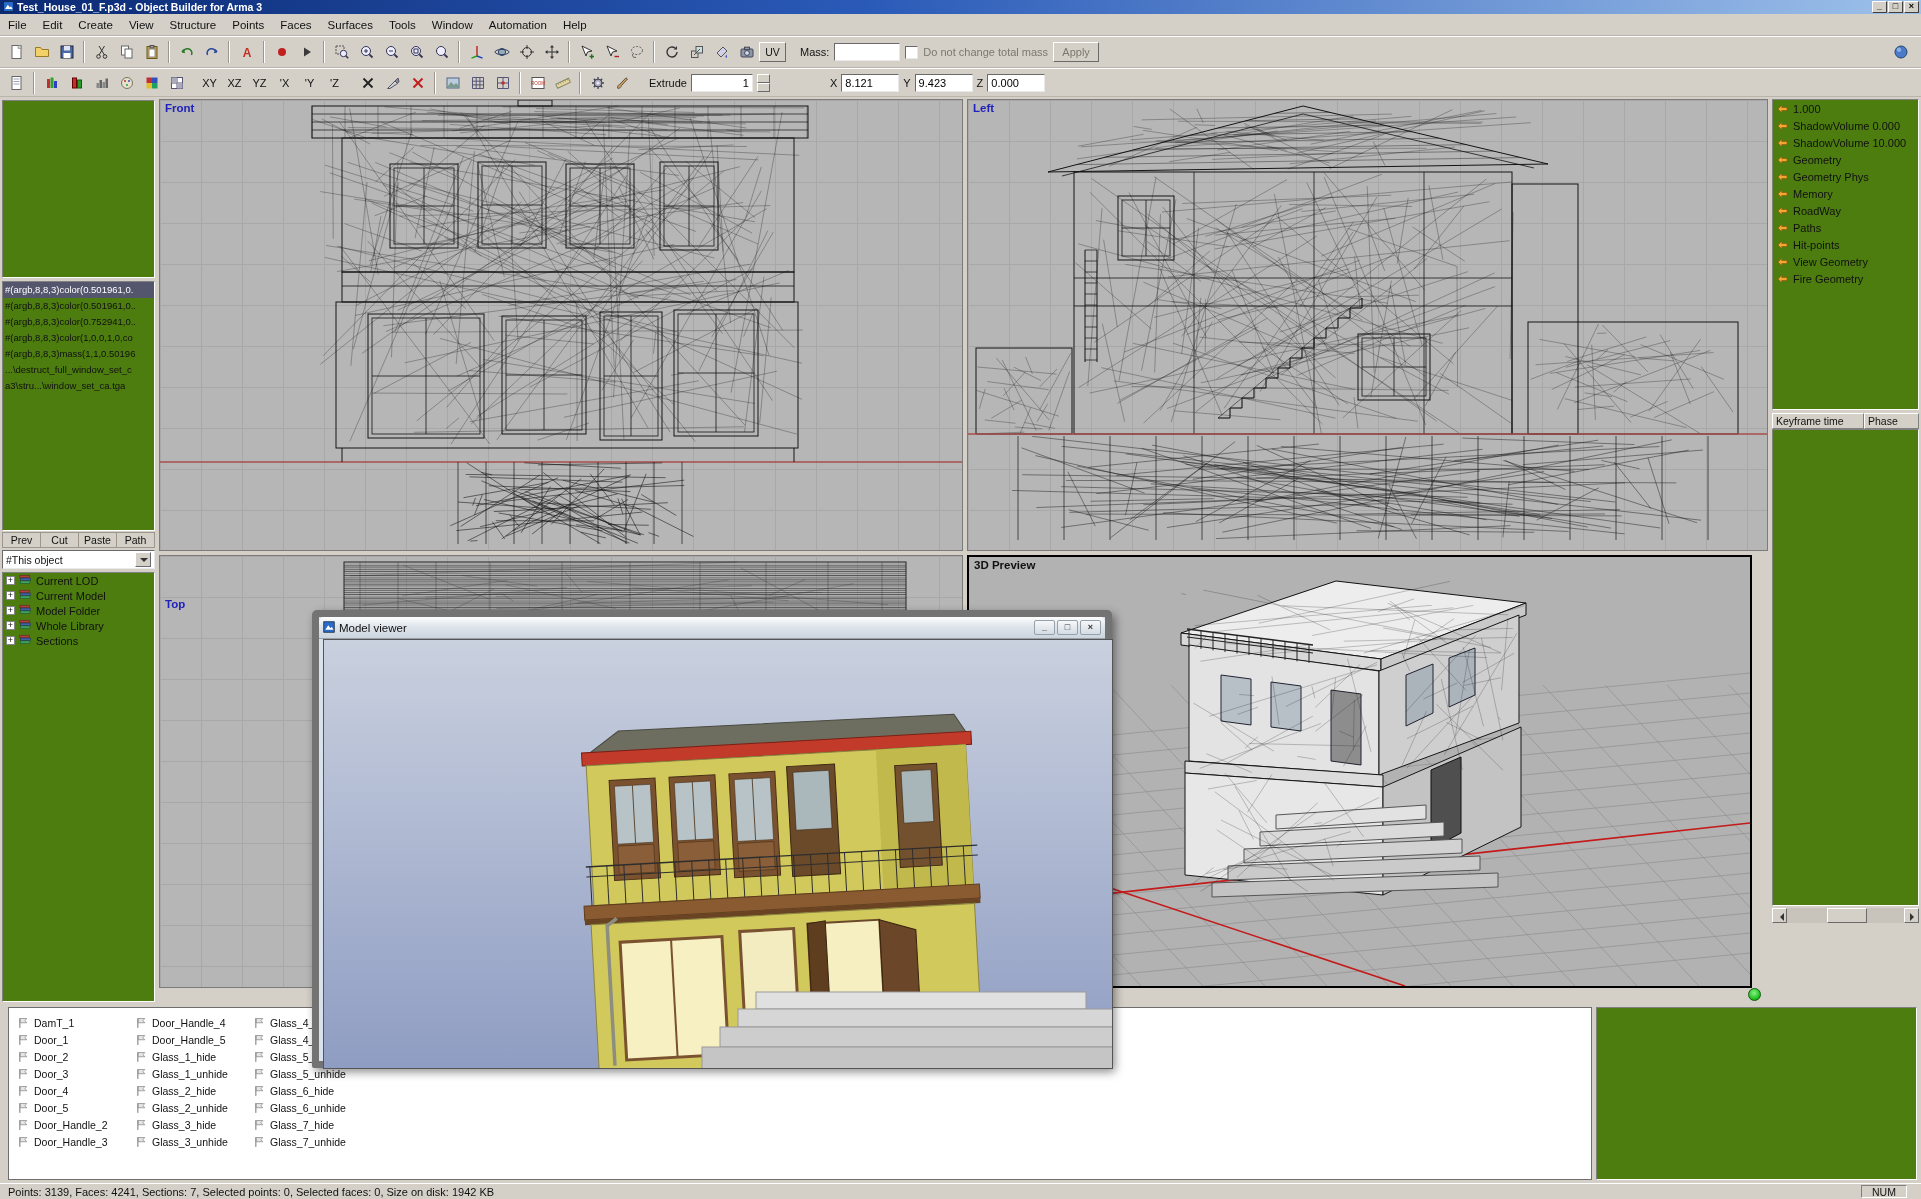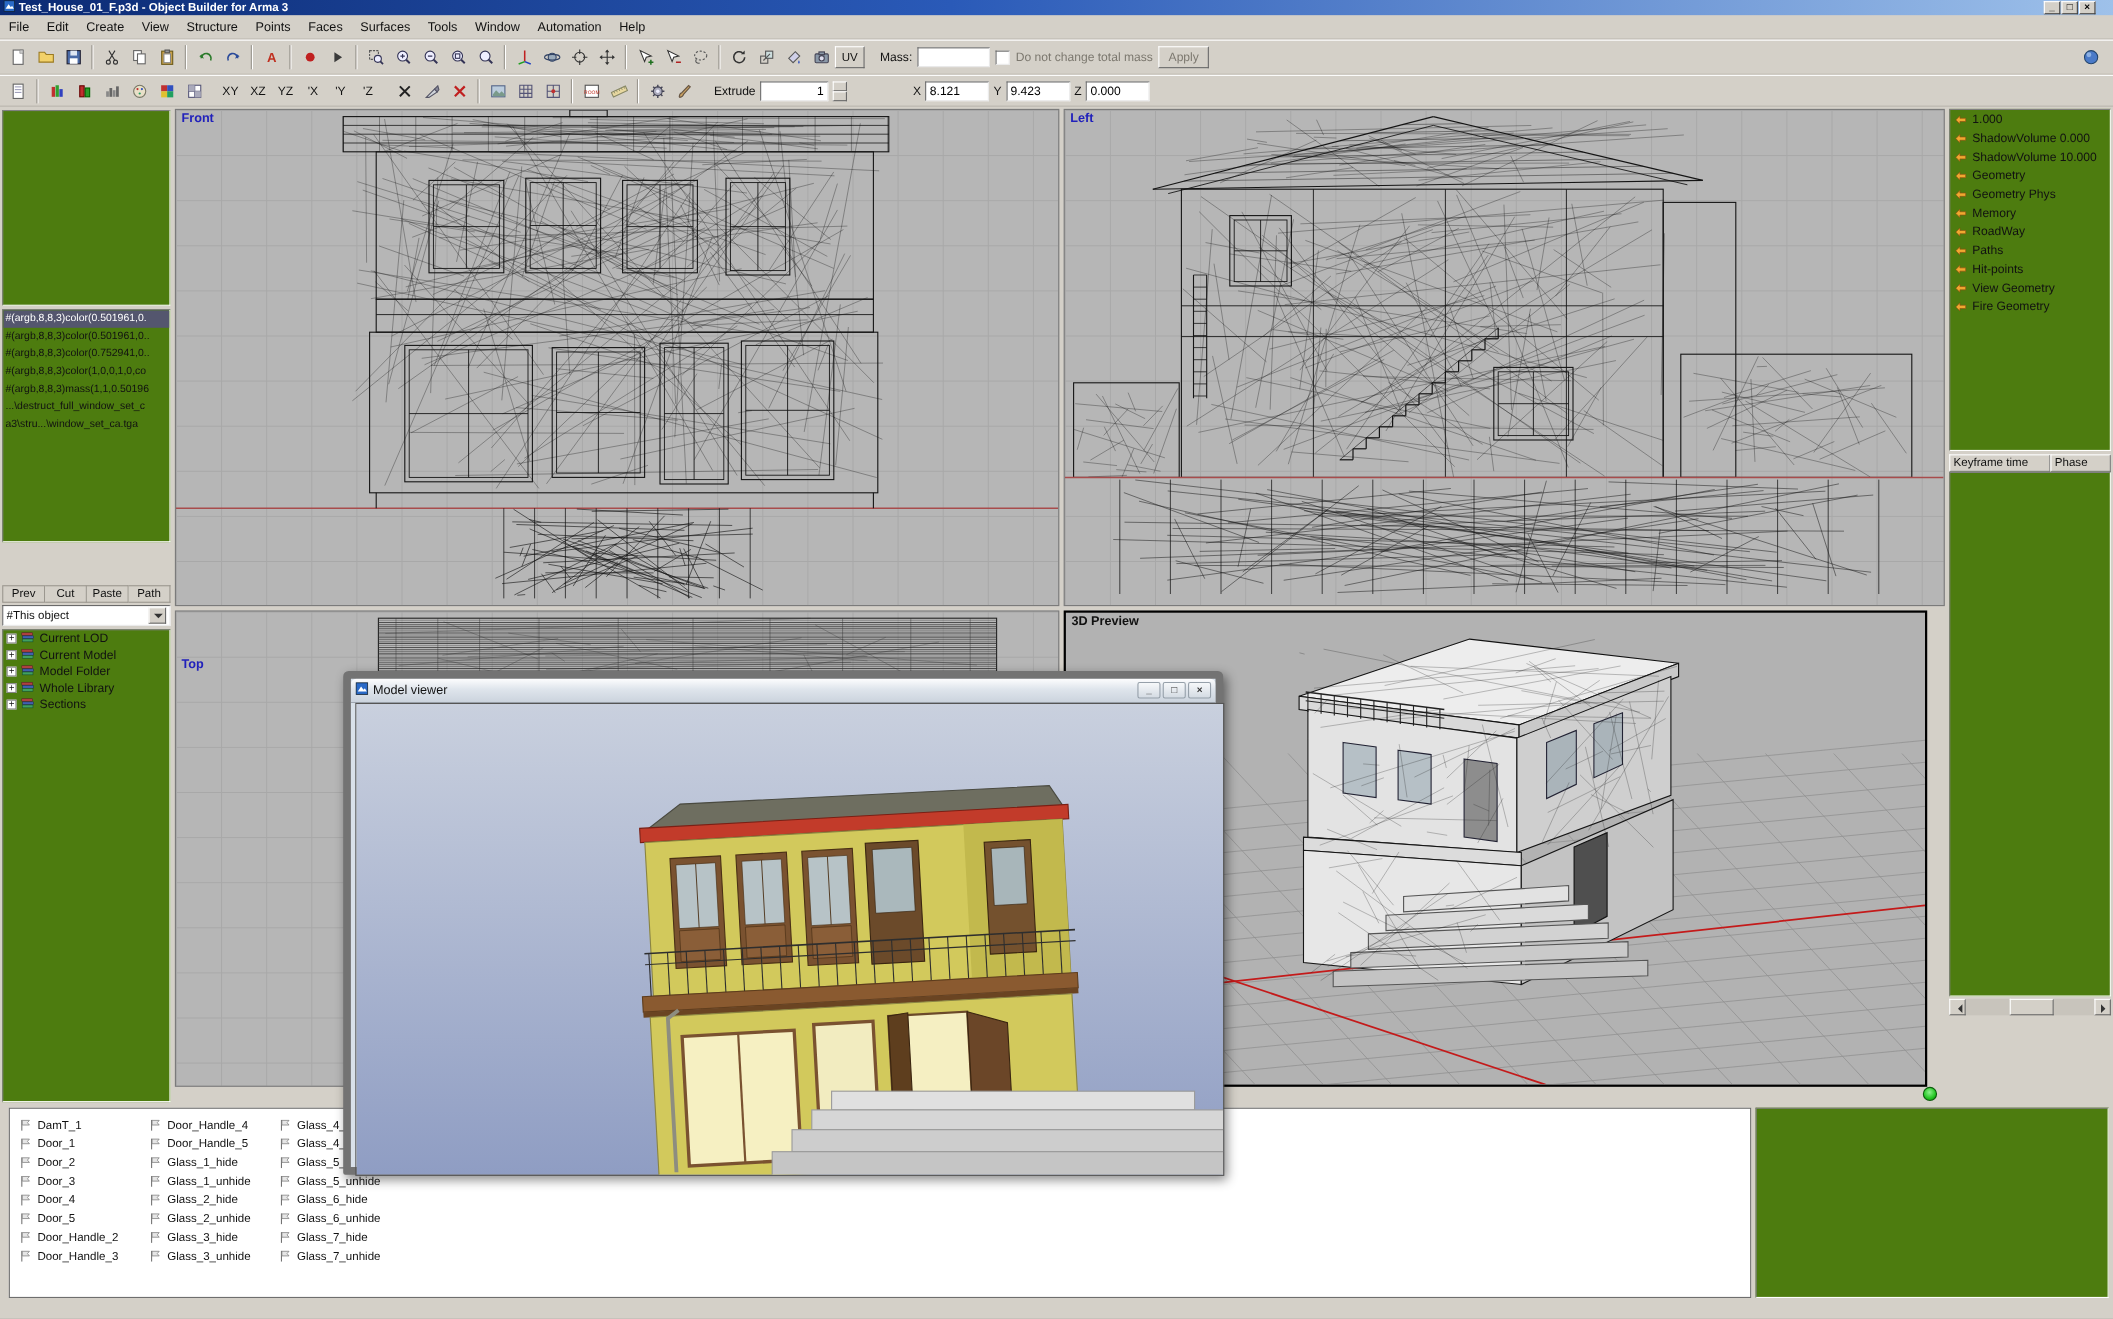--- a/index.html
+++ b/index.html
@@ -2,21 +2,21 @@
 <html><head>
 <meta charset="utf-8">
 <style>
   *{margin:0;padding:0;box-sizing:border-box;user-select:none}
   html,body{background:#555}
   #app{position:relative;width:1921px;height:1199px;background:#d4d0c8;overflow:hidden;
        font-family:"Liberation Sans",sans-serif;font-size:11px;color:#111}
   .abs{position:absolute}
   
   #titlebar{left:0;top:0;width:1921px;height:14px;display:flex;align-items:center;gap:3px;
-    padding:0 16px 0 3px;background:linear-gradient(90deg,#0b2a73,#2a5ab8 45%,#9ec1ea);color:#fff;
+    padding:0 2px 0 3px;background:linear-gradient(90deg,#0b2a73,#2a5ab8 45%,#9ec1ea);color:#fff;
     font-size:10.5px;font-weight:bold}
   #title-text{white-space:nowrap}
   #win-controls{margin-left:auto;display:flex}
   .win-btn{width:15px;height:12px;background:#d4d0c8;border:1px solid;border-color:#fff #404040 #404040 #fff;
     color:#000;font-size:9px;line-height:9px;text-align:center;margin-left:1px;font-weight:bold}
   
   #menubar{left:0;top:14px;width:1921px;height:22px;display:flex;align-items:center;background:#d4d0c8;
     border-bottom:1px solid #b9b5ad}
   .menu-item{padding:4px 8px;font-size:11.5px}
   
@@ -44,21 +44,21 @@
   #ext-cluster input{width:62px;text-align:right}
   .spin{display:inline-flex;flex-direction:column;width:13px;height:18px}
   .spin>span{flex:1;background:#d4d0c8;border:1px solid;border-color:#fff #6a6a6a #6a6a6a #fff;position:relative}
   .spin>span::after{content:'';position:absolute;left:2px;border:3px solid transparent}
   .spin-up::after{top:1px;border-bottom-color:#333}
   .spin-dn::after{top:3px;border-top-color:#333}
   #coord-cluster{display:flex;align-items:center;gap:4px;margin-left:60px}
   #coord-cluster input{width:58px}
   
   #tex-preview{left:2px;top:100px;width:153px;height:178px}
-  #tex-list{left:2px;top:281px;width:153px;height:212px;overflow:hidden}
+  #tex-list{left:2px;top:281px;width:153px;height:250px;overflow:hidden}
   .tex-row{height:16px;line-height:16px;font-size:9.5px;white-space:nowrap;overflow:hidden;padding:0 2px;color:#111}
   .tex-row.sel{background:#54566e;color:#fff}
   #tex-tabs{left:2px;top:532px;width:153px;height:16px;display:flex}
   .tex-tab{flex:1;text-align:center;font-size:10.5px;height:16px;line-height:15px;background:#d4d0c8;
     border:1px solid #9b978f;border-left:none}
   .tex-tab:first-child{border-left:1px solid #9b978f}
   #sel-dropdown{left:2px;top:550px;width:153px;height:19px;display:flex;align-items:center}
   #sel-dropdown .lbl{flex:1;font-size:10.5px;white-space:nowrap;overflow:hidden}
   .dd-arrow{width:16px;height:15px;position:relative}
   .dd-arrow::after{content:'';position:absolute;left:4px;top:5px;border:4px solid transparent;border-top-color:#333}
@@ -1684,20 +1684,24 @@
           </div><div class="sel-row">
             <span class="sel-ic"><svg width="13" height="14" viewBox="0 0 16 16">
                 <path d="M3.5 2v12" stroke="#555"></path>
                 <path d="M4 2.5h8l-2.2 2.6 2.2 2.6H4z" fill="#e6e6e6" stroke="#777" stroke-width=".8"></path>
               </svg></span>
             <span class="sel-lbl">Glass_7_unhide</span>
           </div></div></div>
   </div>
   <div class="abs sunken" id="bottom-right-box"></div>
 
+  <div class="abs" id="statusbar">
+    <span>Points: 3139, Faces: 4241, Sections: 7, Selected points: 0, Selected faces: 0, Size on disk: 1942 KB</span>
+    <span id="num-cell">NUM</span>
+  </div>
 
   <div class="abs" id="mv-window">
     <div id="mv-titlebar">
       <span id="mv-appicon"><svg width="12" height="12" viewBox="0 0 16 16">
             <rect x="1" y="1" width="14" height="14" fill="#2a6ac8" stroke="#123"></rect>
             <path d="M3 11.5l4-6 3 4 1.6-1.8 2.4 3.8z" fill="#fff"></path>
           </svg></span>
       <span>Model viewer</span>
       <span id="mv-btns">
         <span class="mv-btn">_</span>

